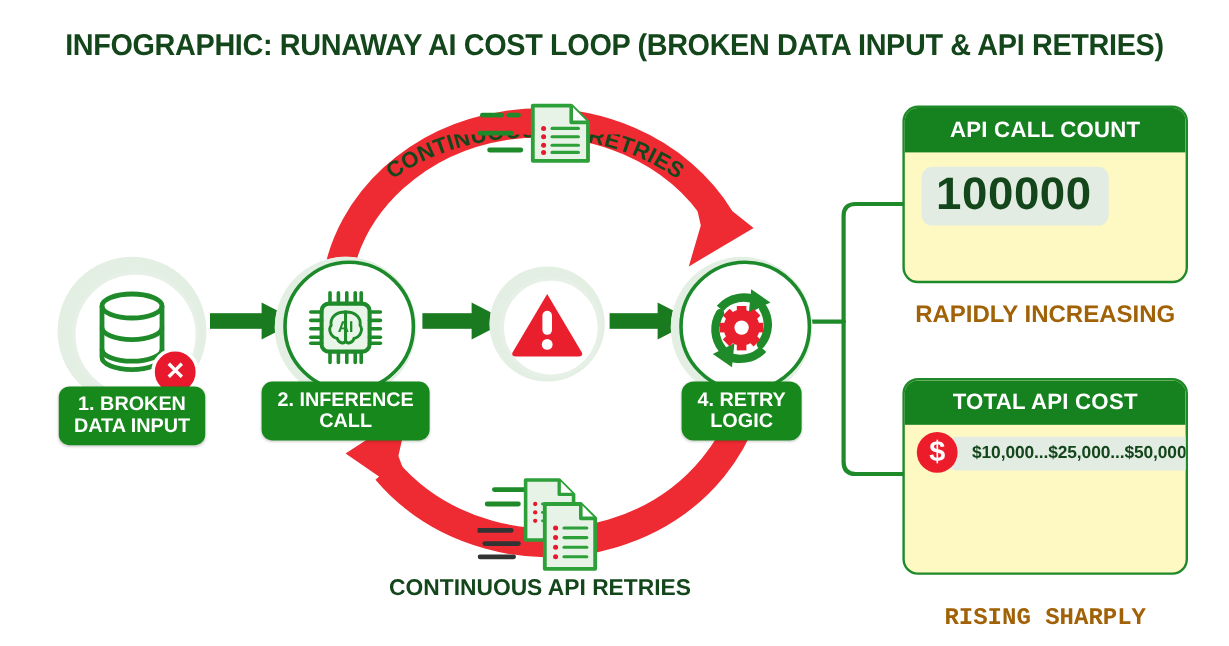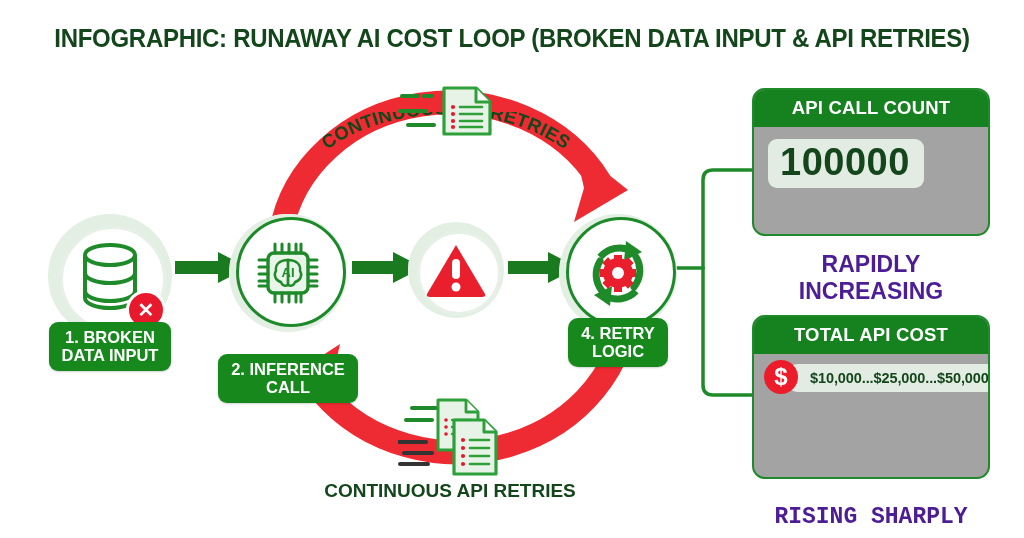--- a/index.html
+++ b/index.html
@@ -91,21 +91,21 @@
     border-radius: 9px;
     line-height: 1.12;
     padding: 6px 13px;
     font-size: 16.5px;
     white-space: pre-line;
     box-shadow: 0 1px 2px rgba(0,0,0,0.18);
   }
 
   
   #node-broken-data  { left: 34px;  top: 214px; width: 152px; }
-  #node-inference    { left: 214px; top: 214px; width: 148px; gap: 36px; }
+  #node-inference    { left: 214px; top: 214px; width: 148px; }
   #node-error        { left: 400px; top: 222px; width: 112px; }
   #node-retry        { left: 544px; top: 214px; width: 148px; }
 
   #node-broken-data .node-ring { width: 124px; height: 124px; }
   #node-broken-data .ring-outer{ width: 124px; height: 124px; left:0; top:0; }
   #node-broken-data .ring-inner{ width: 100px; height: 100px; left:12px; top:12px; border-color:#e7f0e7; }
 
   #node-inference .node-ring { width: 118px; height: 118px; }
   #node-inference .ring-outer{ width: 118px; height: 118px; left:0; top:0; }
   #node-inference .ring-inner{ width: 104px; height: 104px; left:7px; top:3px; }
@@ -173,21 +173,21 @@
   }
 
   
   .doc-cluster { position: absolute; z-index: 6; }
   #doc-cluster-top    { left: 398px; top: 82px; }
   #doc-cluster-bottom { left: 398px; top: 398px; }
 
   
   .metric-card {
     position: absolute;
-    background: #a3a3a3;
+    background: #fef9c3;
     border: 2.5px solid #1f8a2a;
     border-radius: 13px;
     overflow: hidden;
     box-sizing: border-box;
   }
   .card-header {
     background: #16821f;
     color: #ffffff;
     font-weight: bold;
     text-align: center;
@@ -239,23 +239,23 @@
     justify-content: center;
     color: #ffffff;
     font-size: 24px;
     font-weight: bold;
     line-height: 1;
   }
   .card-caption {
     position: absolute;
     width: 100%;
     text-align: center;
-    font-size: 23px;
-    font-weight: bold;
-    color: #4c1d95;
+    font-size: 20px;
+    font-weight: bold;
+    color: #a16207;
   }
 
   #card-api-count { left: 752px; top: 88px;  width: 238px; height: 148px; }
   #card-api-cost  { left: 752px; top: 315px; width: 238px; height: 164px; }
   #caption-api-count { left: 752px; top: 251px; width: 238px; }
   #caption-api-cost  { left: 752px; top: 504px; width: 238px; font-family: Liberation Mono, monospace; }
 </style>
 </head>
 <body>
 

